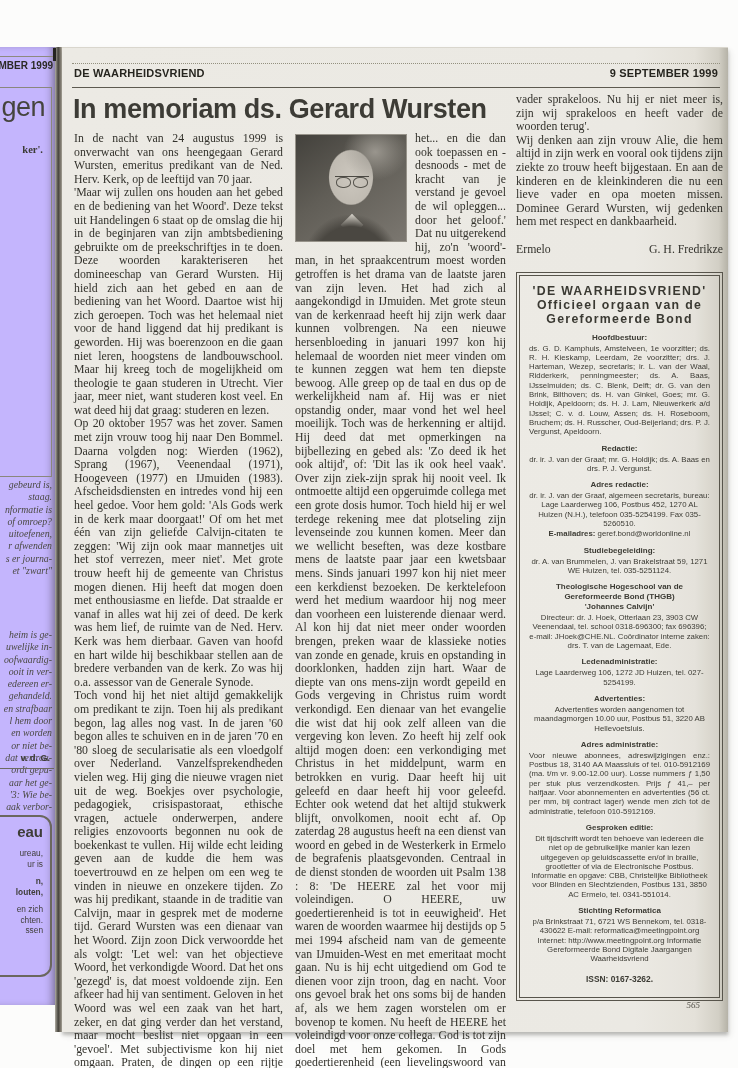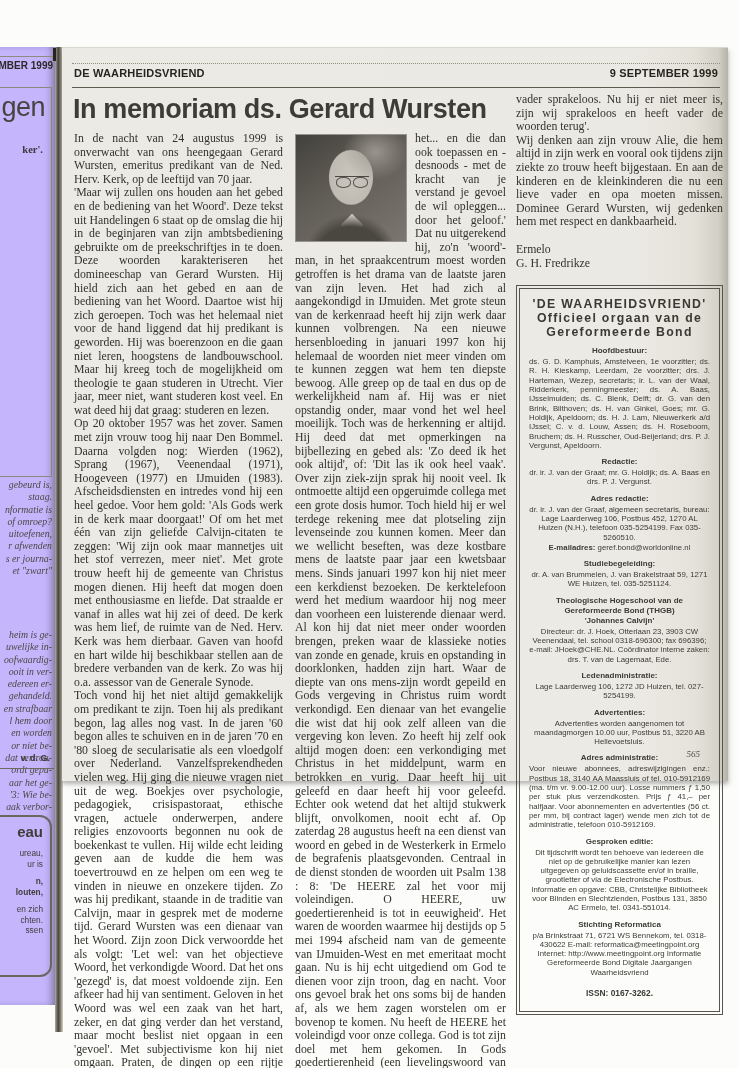--- a/index.html
+++ b/index.html
@@ -52,21 +52,21 @@
   .prev-round-line { font-size:8.3px; line-height:10.5px; white-space:pre-line; margin-bottom:7px; }
   .prev-round-line.bold { font-weight:bold; }
   .gutter {
     position:absolute; left:55px; top:47px; width:8px; height:985px;
     background:linear-gradient(to right,#b0ada3,#45433c 40%,#84восьд 60%,#d8d5cb);
     background:linear-gradient(to right,#b0ada3,#45433c 40%,#857f74 70%,#d8d5cb);
   }
   .gutter-tick { position:absolute; left:53px; top:48px; width:3px; height:13px; background:#24231f; }
   
   .main-page {
-    position:absolute; left:62px; top:47px; width:666px; height:734px;
+    position:absolute; left:62px; top:47px; width:666px; height:985px;
     background:linear-gradient(to right,#eceae4 0%,#ebe9e3 86%,#e4e1d9 95%,#d2cfc5 98.6%,#b5b2a7 100%);
     border-top:1px solid #d9d6cd;
     box-shadow:0 3px 3px rgba(60,58,50,0.25), 2px 4px 6px rgba(60,58,50,0.12);
     padding-left:48px;
   }
   .hdr-dotline { position:absolute; left:10px; right:8px; top:15px; border-top:1px dotted #93907f; }
   .hdr-row { position:absolute; left:12px; right:10px; top:19px; height:16px; }
   .hdr-left  { position:absolute; left:0; top:0; font-size:11px; font-weight:bold; color:#26251f; letter-spacing:0.2px; }
   .hdr-right { position:absolute; right:0; top:0; font-size:11px; font-weight:bold; color:#26251f; letter-spacing:0.2px; }
   .hdr-rule { position:absolute; left:10px; right:8px; top:39px; border-top:1.5px solid #5d5a50; }
@@ -102,21 +102,21 @@
     position:absolute; left:39px; top:41px; width:34px; height:10px;
     border-top:1px solid #4b4943;
   }
   .photo .glasses:before, .photo .glasses:after {
     content:""; position:absolute; top:0; width:13px; height:9px;
     border:1px solid #55534c; border-radius:45%;
   }
   .photo .glasses:before { left:1px; } .photo .glasses:after { right:1px; }
   .sig-row {
     display:flex; justify-content:space-between; margin-top:14px;
-    font-family:"Liberation Serif", serif; font-size:11.8px; color:#33322c;flex-direction:column;
+    font-family:"Liberation Serif", serif; font-size:11.8px; color:#33322c;
   }
   
   .info-box {
     margin-top:15px; border:4px double #57544b; padding:8px 9px 10px;
     font-family:"Liberation Sans", sans-serif; color:#3c3b34; text-align:center;
     background:rgba(255,255,255,0.06);
   }
   .ib-title { font-size:12.3px; font-weight:bold; letter-spacing:1.3px; line-height:14px; color:#3a3932; }
   .sec { margin-top:7px; }
   .sec-h { font-size:8px; font-weight:bold; line-height:10px; white-space:pre-line; }

